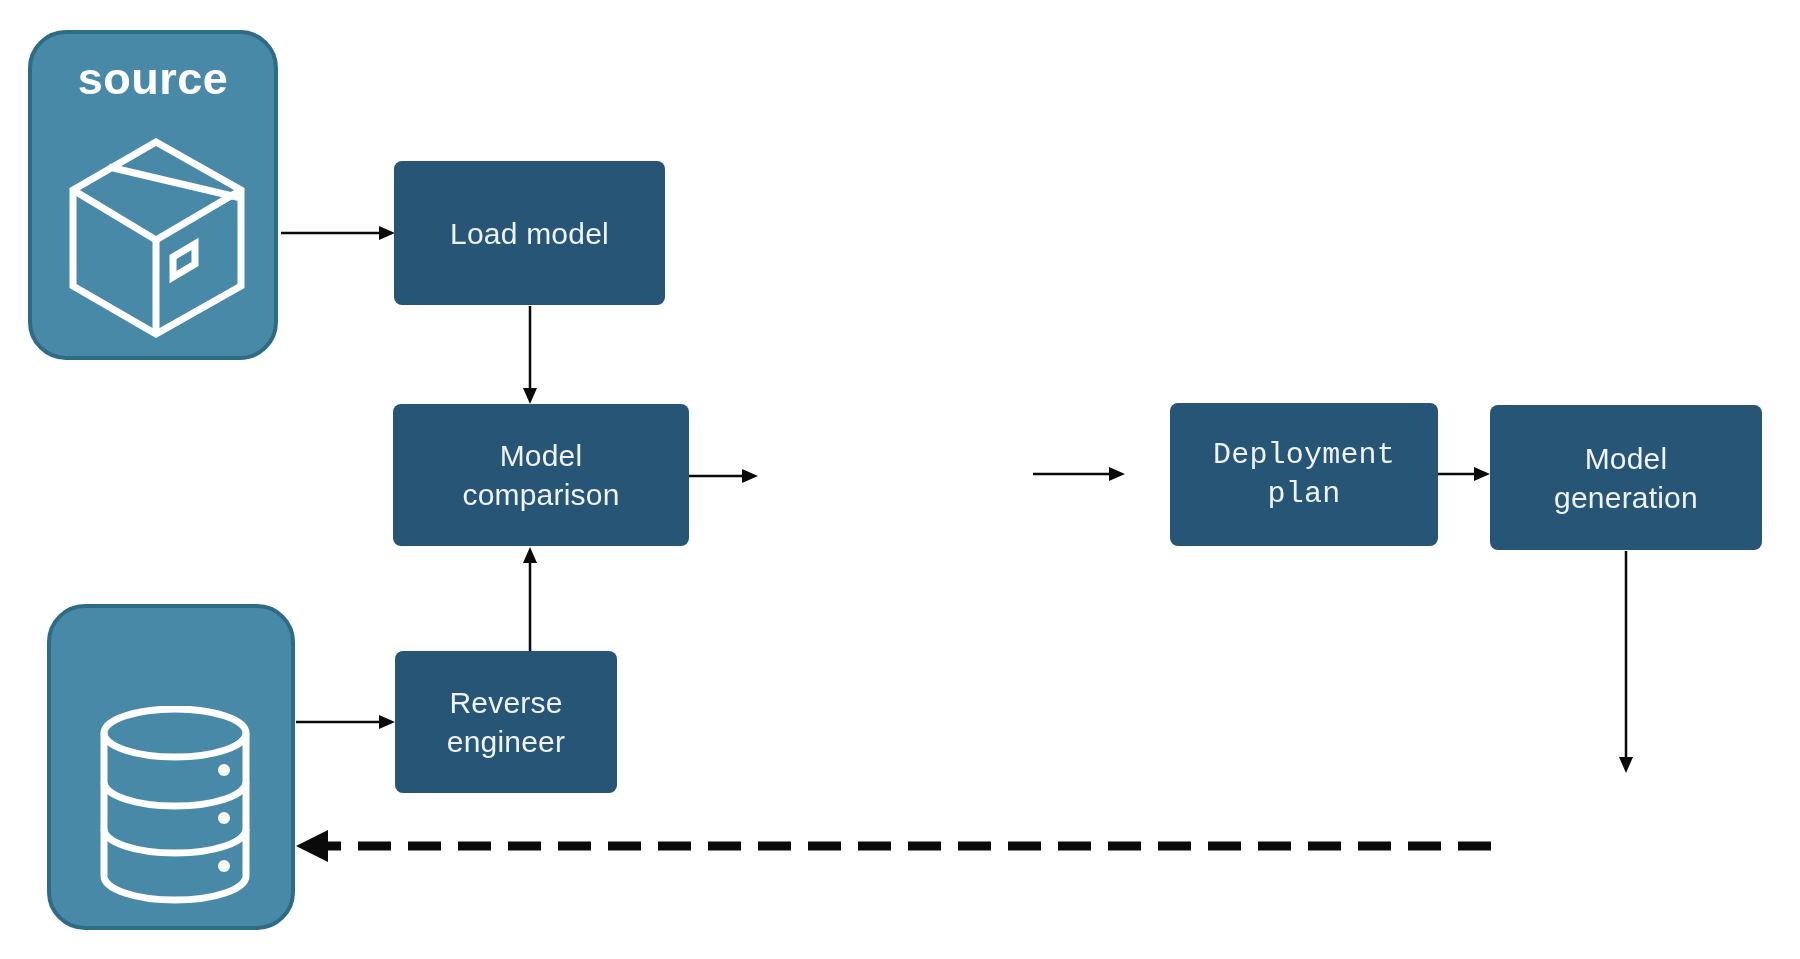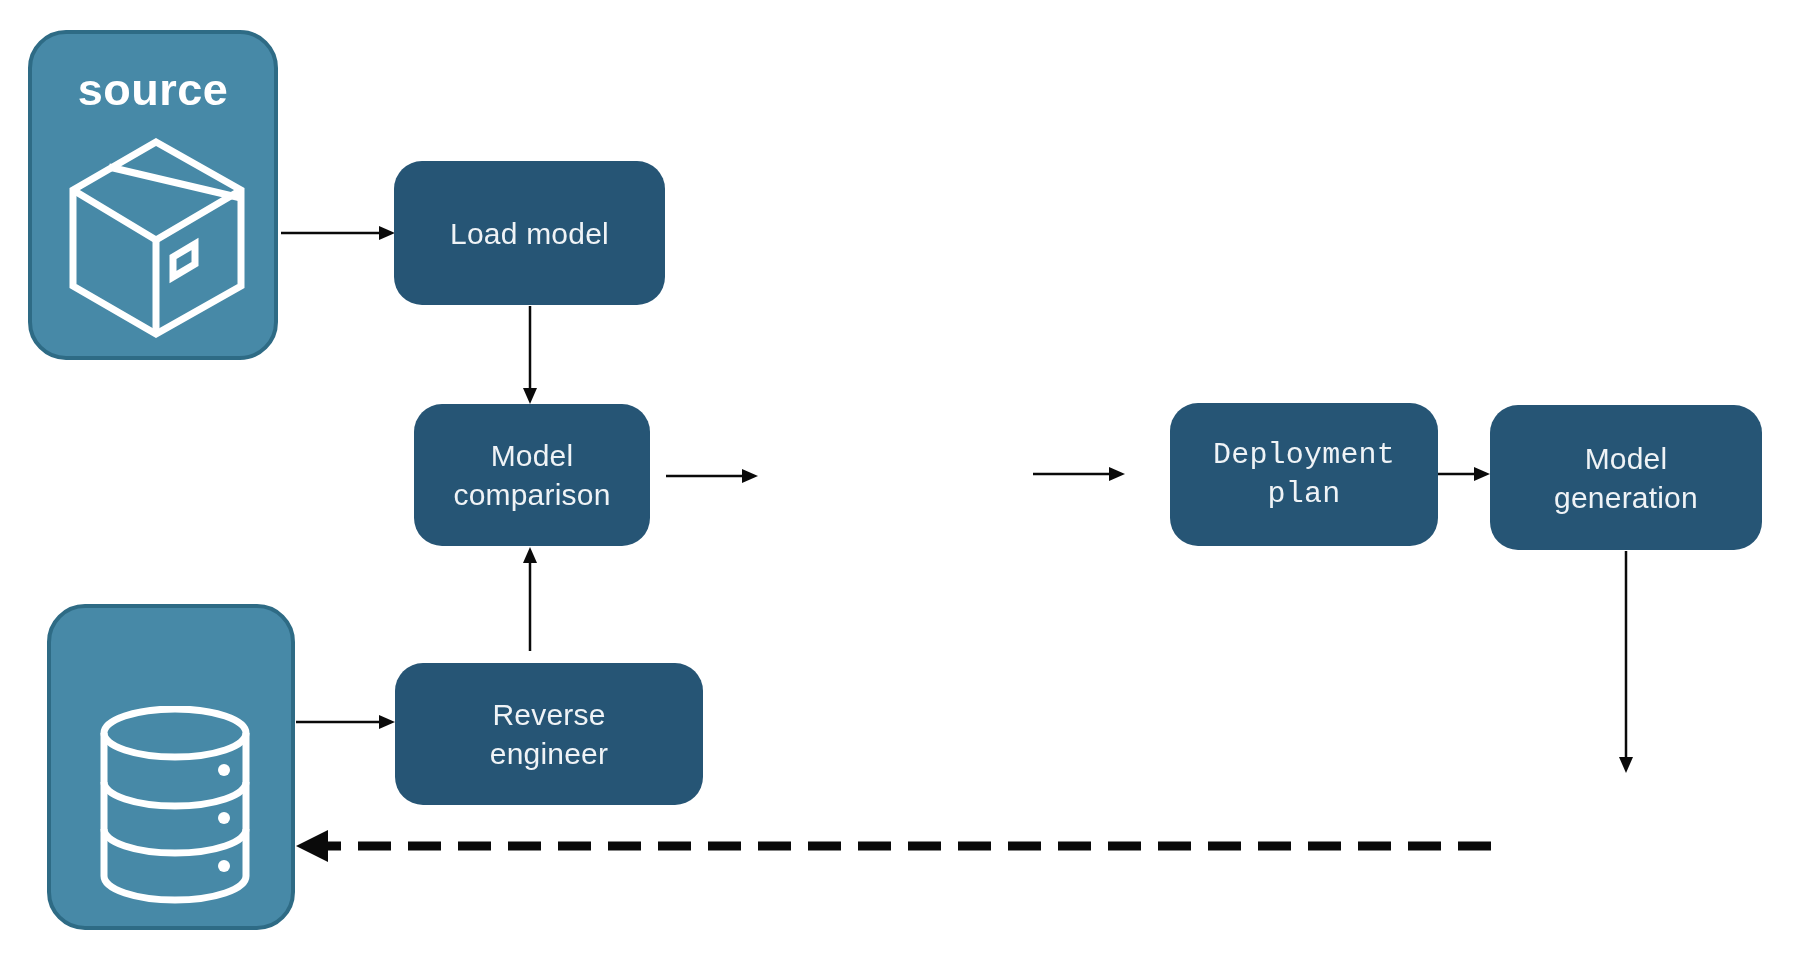--- a/index.html
+++ b/index.html
@@ -34,21 +34,21 @@
   }
   .arrowhead {
     fill: var(--arrow, #0a0a0a);
     stroke: none;
   }
   
   .node {
     position: absolute;
     background: var(--node-fill, #265575);
     color: var(--node-text, #eff3f6);
-    border-radius: 28px;
+    border-radius: 8px;
     display: flex;
     align-items: center;
     justify-content: center;
     text-align: center;
     font-size: 30px;
     line-height: 1.3;
     letter-spacing: 0.2px;
   }
   .node .node-label {
     display: inline-block;
@@ -61,45 +61,45 @@
     background: var(--endpoint-fill, #4789A7);
     border: 4px solid var(--endpoint-border, #2E6B85);
     border-radius: 38px;
     color: var(--endpoint-text, #ffffff);
   }
   .endpoint-label {
     display: block;
     text-align: center;
     font-weight: bold;
     font-size: 45px;
-    margin-top: 30px;
+    margin-top: 19px;
     letter-spacing: 0.5px;
   }
   .endpoint .icon {
     position: absolute;
   }
   .icon svg {
     display: block;
   }
   .icon-stroke {
     stroke: var(--icon-stroke, #ffffff);
     fill: none;
     stroke-width: 7;
   }
   .icon-fill {
     fill: var(--icon-stroke, #ffffff);
     stroke: none;
   }
   
   #n-load-model        { left: 394px;  top: 161px; width: 271px; height: 144px; }
-  #n-model-comparison  { left: 414px;  top: 404px; width: 236px; height: 142px; }
+  #n-model-comparison  { left: 393px;  top: 404px; width: 296px; height: 142px; }
   #n-model-differences { left: 758px;  top: 400px; width: 274px; height: 146px; }
   #n-deployment-plan   { left: 1170px; top: 403px; width: 268px; height: 143px; font-family: Liberation Mono, monospace; }
   #n-script-generation { left: 1490px; top: 405px; width: 272px; height: 145px; }
-  #n-reverse-engineer  { left: 395px;  top: 651px; width: 308px; height: 142px; margin-top: 12px; }
+  #n-reverse-engineer  { left: 395px;  top: 651px; width: 222px; height: 142px; }
   #n-script-execution  { left: 1492px; top: 773px; width: 270px; height: 144px; }
   #ep-source           { left: 28px;   top: 30px;  width: 250px; height: 330px; }
   #ep-target           { left: 47px;   top: 604px; width: 248px; height: 326px; }
   #ep-source .icon     { left: 37px; top: 104px; }
   #ep-target .icon     { left: 49px; top: 98px; }
 </style>
 </head>
 <body>
 
 <div class="canvas">

